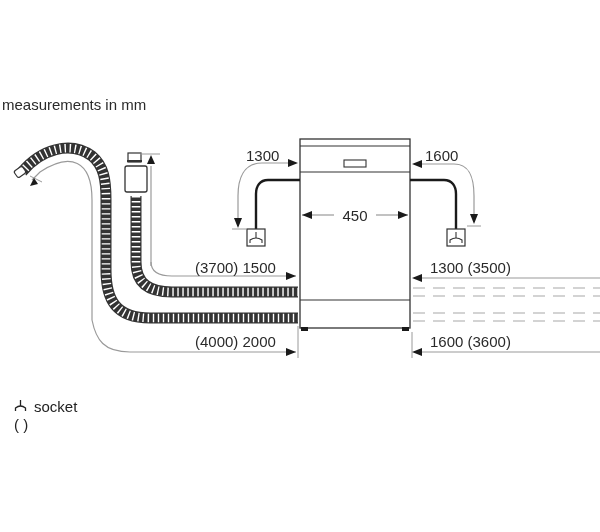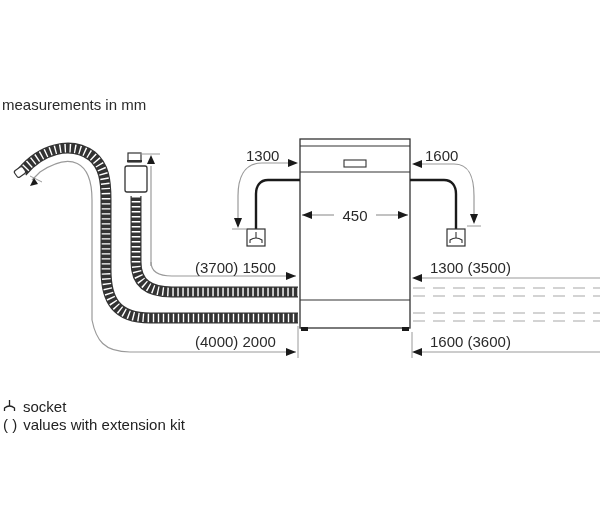--- a/index.html
+++ b/index.html
@@ -2,21 +2,21 @@
 <html><head>
 <meta charset="utf-8">
 <style>
   html, body { margin: 0; padding: 0; background: #ffffff; }
   body { width: 600px; height: 532px; position: relative; overflow: hidden;
          font-family: "Liberation Sans", sans-serif; color: #222; }
   #diagram { position: absolute; left: 0; top: 0; }
   .lbl { font-family: "Liberation Sans", sans-serif; font-size: 15px; fill: #2a2a2a; }
   .title { font-size: 15px; }
   .legend { position: absolute; left: 3px; font-size: 15px; color: #222; line-height: 18px; }
-  .legend-row { display: flex; align-items: center; }
+  .legend-row { display: flex; align-items: center; margin-left: 11px; }
   .legend-sym { width: 14px; display: inline-block; margin-right: 6px; }
 </style>
 </head>
 <body>
 
 <svg id="diagram" width="600" height="532" viewBox="0 0 600 532">
   <defs>
     <marker id="arrow" viewBox="0 0 10 10" refX="10" refY="5" markerWidth="7" markerHeight="7" orient="auto-start-reverse">
       <path d="M0,0 L10,5 L0,10 z" fill="#1a1a1a"></path>
     </marker>
@@ -122,15 +122,14 @@
     <span class="legend-sym">
       <svg width="13" height="13" viewBox="0 0 13 13">
         <line x1="6.5" y1="1" x2="6.5" y2="7" stroke="#222" stroke-width="1.3"></line>
         <path d="M 1.5 12 L 1.5 9 Q 6.5 5 11.5 9 L 11.5 12" fill="none" stroke="#222" stroke-width="1.3"></path>
       </svg>
     </span>
     <span>socket</span>
   </div>
   <div class="legend-row">
     <span class="legend-sym" style="width:auto;margin-right:6px;">( )</span>
-    <span>values with extension kit</span>
   </div>
 </div>
 
 </body></html>

